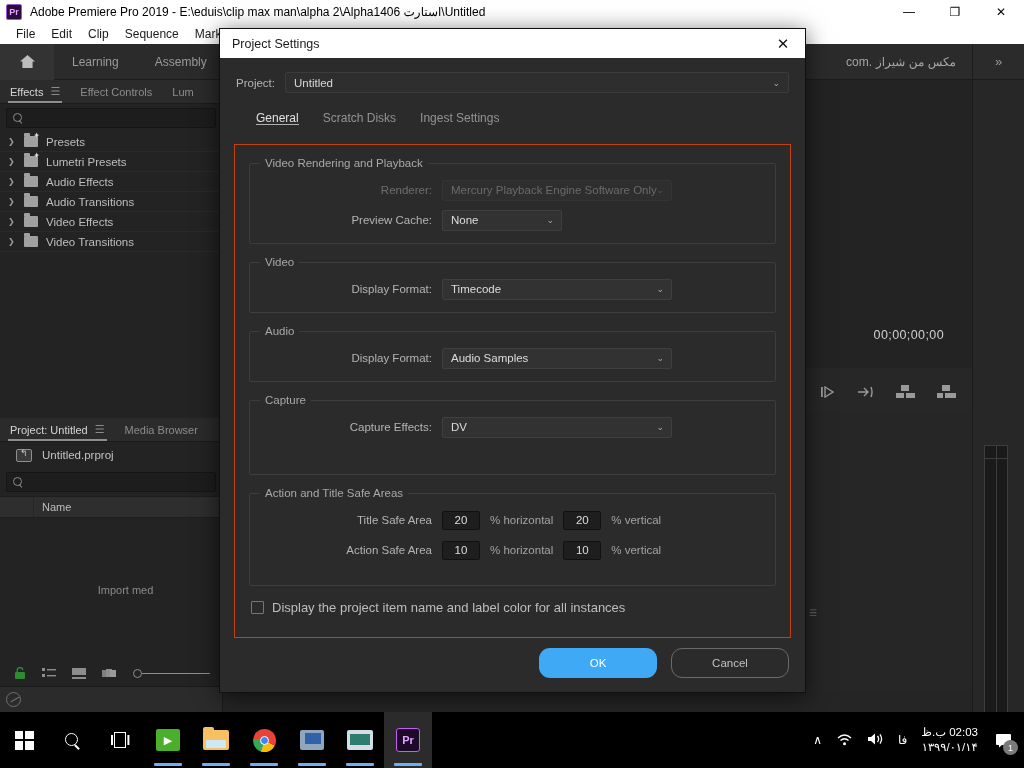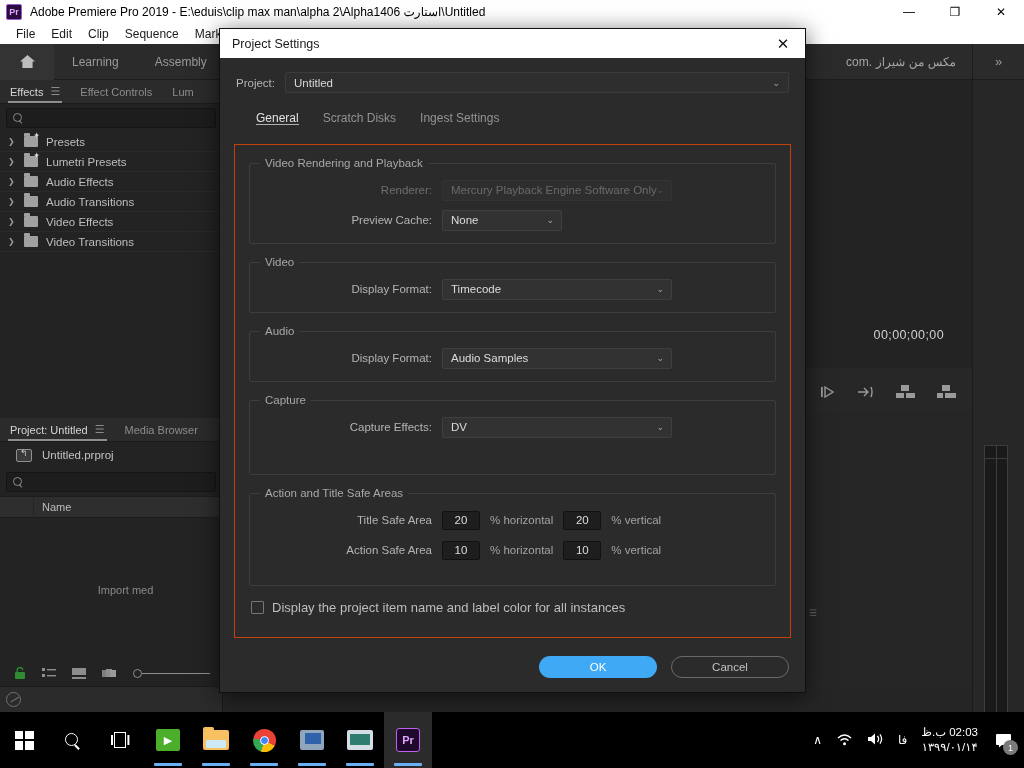--- a/index.html
+++ b/index.html
@@ -216,21 +216,21 @@
     width: 38px; height: 19px; background: #1e1e1e; border: 1px solid #111; border-radius: 2px;
     font-size: 11.5px; color: #dedede; display: flex; align-items: center; justify-content: center;
   }
   .unit { font-size: 11.5px; color: #a3a3a3; margin: 0 10px; }
   .cbrow { display: flex; align-items: center; gap: 8px; margin: 14px 14px 0 16px; }
   .cbox { width: 13px; height: 13px; border: 1px solid #767676; background: #2b2b2b; border-radius: 1px; }
   .cbrow .cl { font-size: 13px; color: #bdbdbd; }
 
   .btn-row { position: absolute; right: 16px; bottom: 14px; display: flex; gap: 14px; }
   .btn {
-    width: 118px; height: 22px; border-radius: 11px; font-size: 11.5px;
+    width: 118px; height: 30px; border-radius: 11px; font-size: 11.5px;
     display: flex; align-items: center; justify-content: center;
   }
   .btn.primary { background: #3fa9f5; color: #ffffff; }
   .btn.ghost { border: 1px solid #6a6a6a; color: #c2c2c2; background: transparent; }
 
   
   .taskbar {
     position: absolute; left: 0; top: 712px; width: 1024px; height: 56px;
     background: #000000; display: flex; align-items: center;
   }

